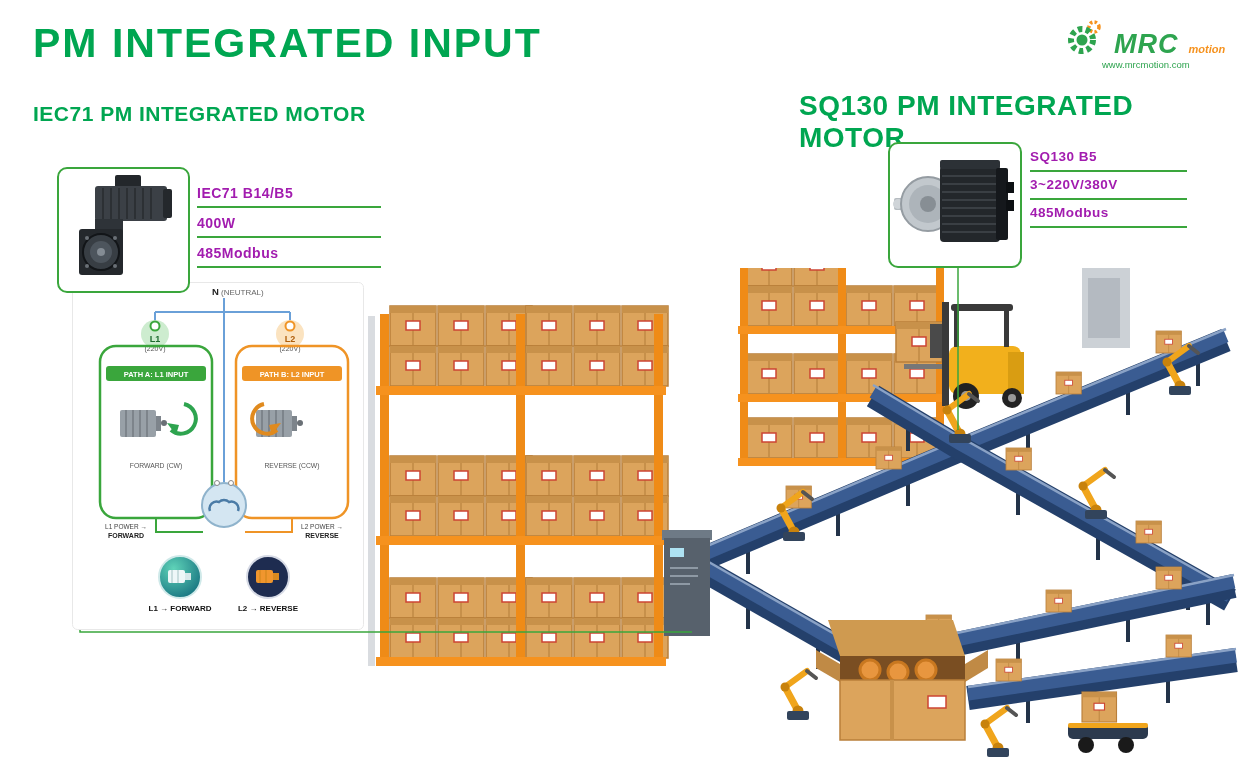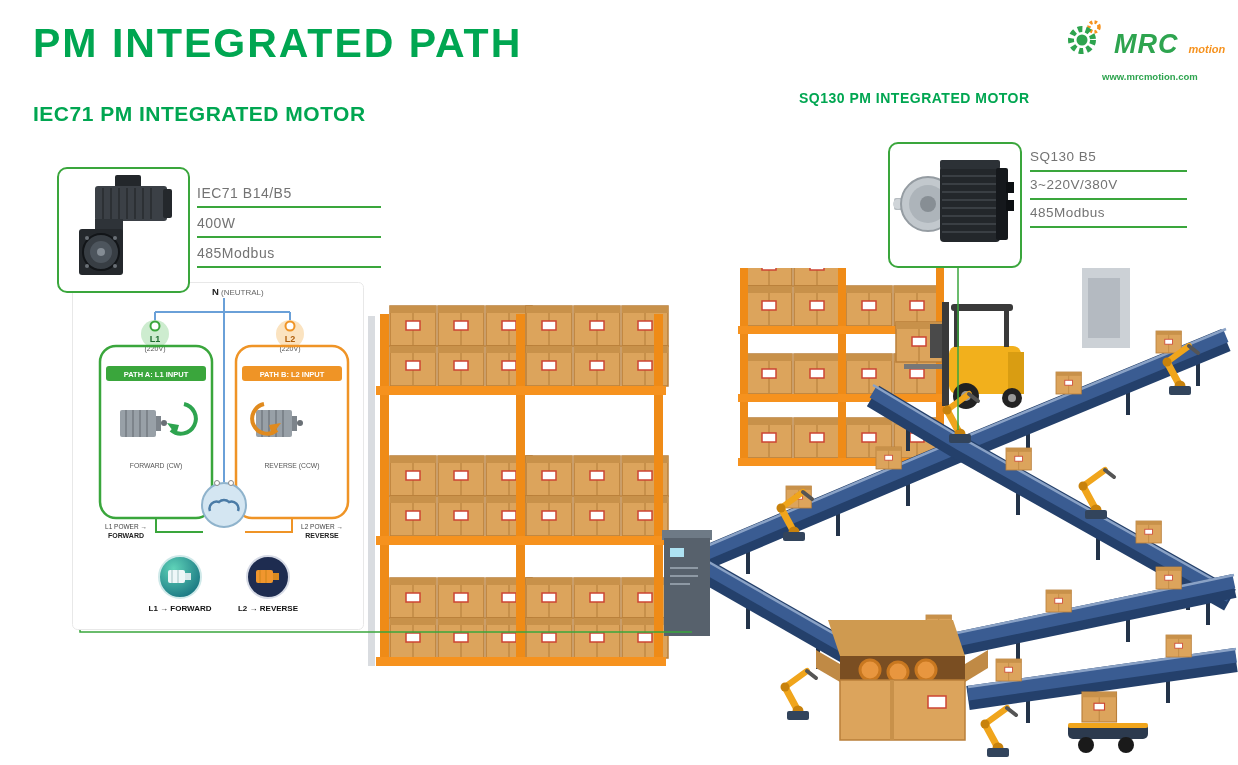--- a/index.html
+++ b/index.html
@@ -3,49 +3,49 @@
 <meta charset="utf-8">
 <style>
   *{margin:0;padding:0;box-sizing:border-box}
   html,body{background:#fff}
   body{width:1238px;height:765px;position:relative;overflow:hidden;
        font-family:"Liberation Sans",sans-serif;color:#222}
   .abs{position:absolute}
   .title{left:33px;top:20px;font-size:41px;font-weight:bold;color:#00a651;letter-spacing:2px}
   .heading{font-weight:bold;color:#00a651;letter-spacing:.5px}
   .h-left{left:33px;top:102px;font-size:21px}
-  .h-right{left:799px;top:90px;font-size:14px}
+  .h-right{left:799px;top:90px;font-size:28px}
 
   .logo{left:1068px;top:18px;width:160px;z-index:6}
   .logo-row{display:flex;align-items:flex-end;gap:10px}
   .brand{font-size:27px;font-weight:bold;font-style:italic;color:#2ea44f;letter-spacing:1px;line-height:1}
   .brand-suffix{font-size:11px;font-weight:bold;font-style:italic;color:#f6921e;padding-bottom:3px}
-  .brand-url{font-size:9.5px;font-weight:bold;color:#2ea44f;margin-top:13px;padding-left:34px}
+  .brand-url{font-size:9.5px;font-weight:normal;color:#2ea44f;margin-top:1px;padding-left:34px}
 
   .frame{border:2px solid #3aa63c;border-radius:10px;background:#fff;z-index:5;
          display:flex;align-items:center;justify-content:center}
   .frame-left{left:57px;top:167px;width:133px;height:126px}
   .frame-right{left:888px;top:142px;width:134px;height:126px}
 
   .specs{z-index:5}
-  .specs .row{border-bottom:2px solid #3aa63c;font-weight:normal;color:#737373;letter-spacing:.5px}
+  .specs .row{border-bottom:2px solid #3aa63c;font-weight:bold;color:#a21caf;letter-spacing:.5px}
   .specs-left{left:197px;top:178px;width:184px}
   .specs-left .row{height:30px;font-size:14px;padding-top:7px}
   .specs-right{left:1030px;top:144px;width:157px}
   .specs-right .row{height:28px;font-size:13.5px;padding-top:5px}
 
   .scene{left:368px;top:268px;z-index:1}
   .panel{left:72px;top:282px;z-index:4}
   .overlay{left:0;top:0;z-index:3;pointer-events:none}
   svg text{font-family:"Liberation Sans",sans-serif}
 </style>
 </head>
 <body>
 
-<div class="abs title">PM INTEGRATED PATH</div>
+<div class="abs title">PM INTEGRATED INPUT</div>
 
 <div class="abs logo">
   <div class="logo-row">
     <svg width="36" height="40" viewBox="0 0 36 40">
       <circle cx="26" cy="9" r="5" fill="none" stroke="#f6921e" stroke-width="3.5" stroke-dasharray="2.5 2.2"></circle>
       <circle cx="14" cy="22" r="11" fill="none" stroke="#2ea44f" stroke-width="6" stroke-dasharray="4.5 3.4"></circle>
       <circle cx="14" cy="22" r="5.5" fill="#2ea44f"></circle>
     </svg>
     <span class="brand">MRC</span>
     <span class="brand-suffix">motion</span>

